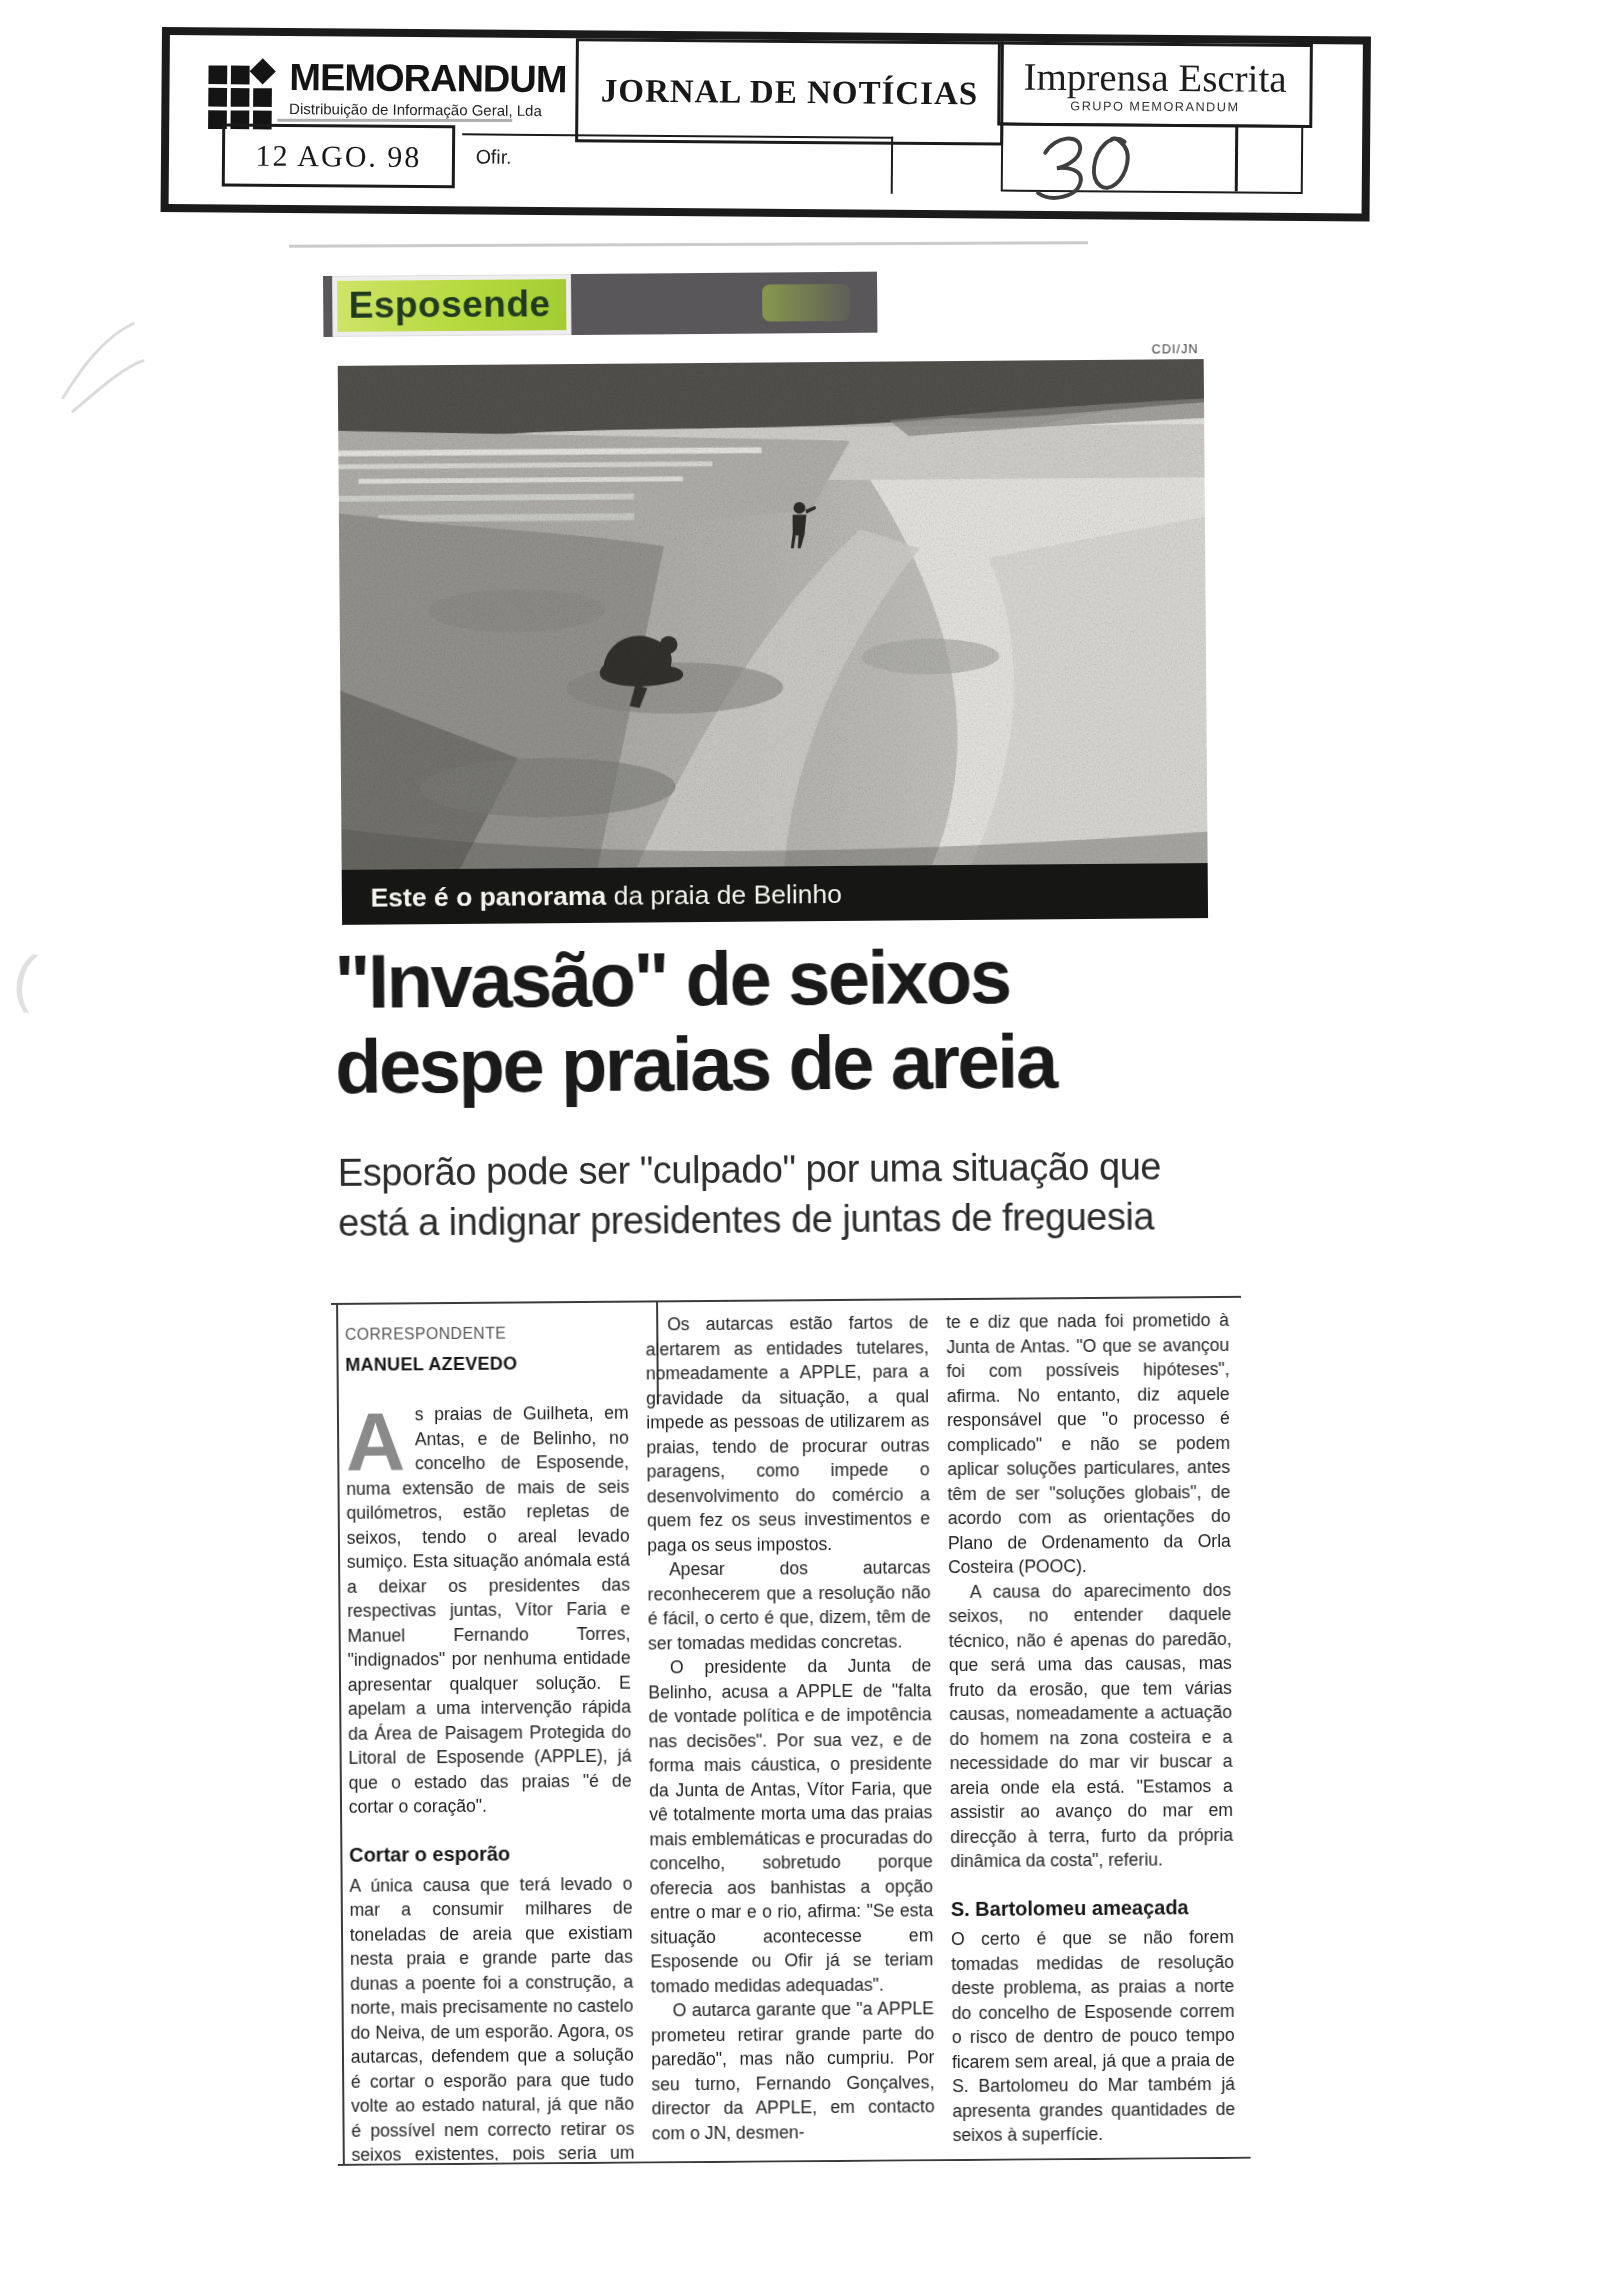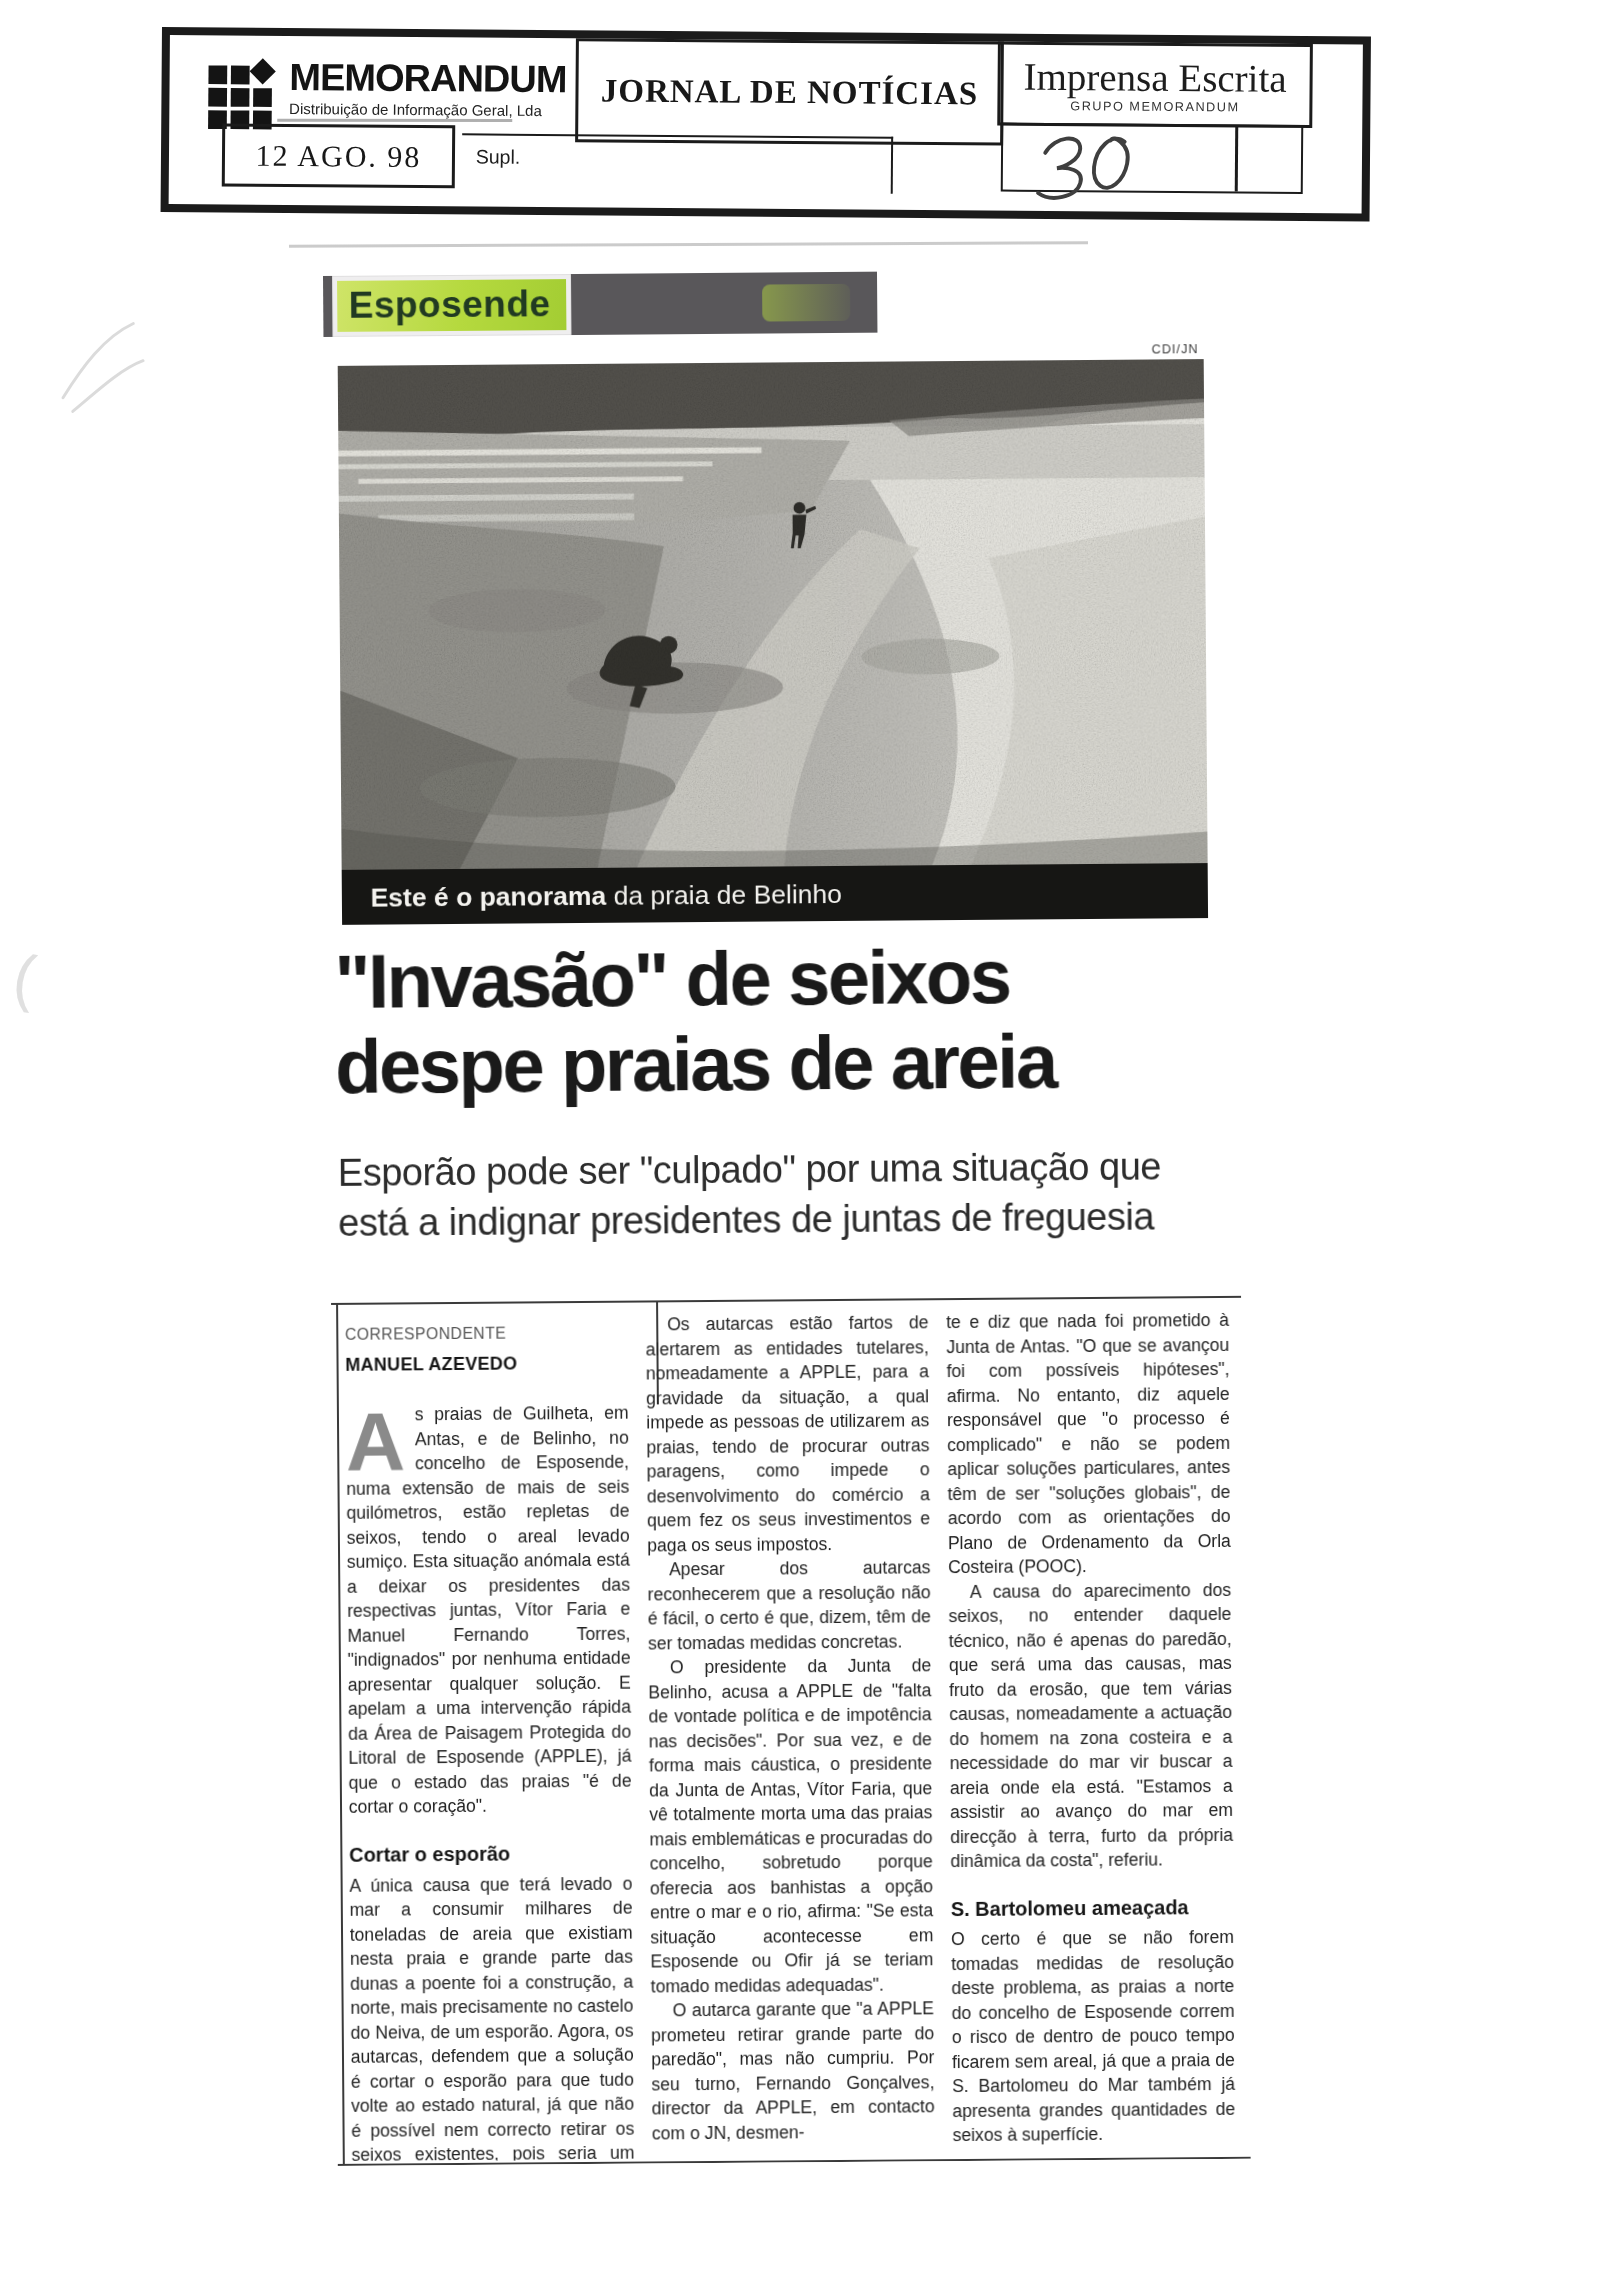--- a/index.html
+++ b/index.html
@@ -127,21 +127,21 @@
   </div>
   <div class="imprensa-box">
     <div class="imprensa-title">Imprensa Escrita</div>
     <div class="imprensa-group">GRUPO MEMORANDUM</div>
   </div>
   <div class="date-smudge"></div>
   <div class="date-box">
     <span>12 AGO. 98</span>
   </div>
   <div class="supl-cell">
-    <span>Supl.</span>
+    <span>Ofir.</span>
   </div>
   <div class="pagenum-box" aria-label="30">
     <span class="sr">30</span>
     <svg class="pagenum-ink" width="196" height="84" viewBox="0 0 200 86">
       <g fill="none" stroke="#3f3f3f" stroke-width="4" stroke-linecap="round" transform="rotate(-7 100 40)">
         <path d="M30,24 C42,8 68,8 66,24 C64,36 46,41 40,41 C50,41 68,45 62,59 C56,73 30,75 18,64"></path>
         <path d="M112,22 C100,10 82,26 78,44 C74,62 86,72 98,64 C110,56 120,34 108,22 C104,17 100,16 98,19"></path>
       </g>
     </svg>
     <div class="pagenum-divider"></div>

